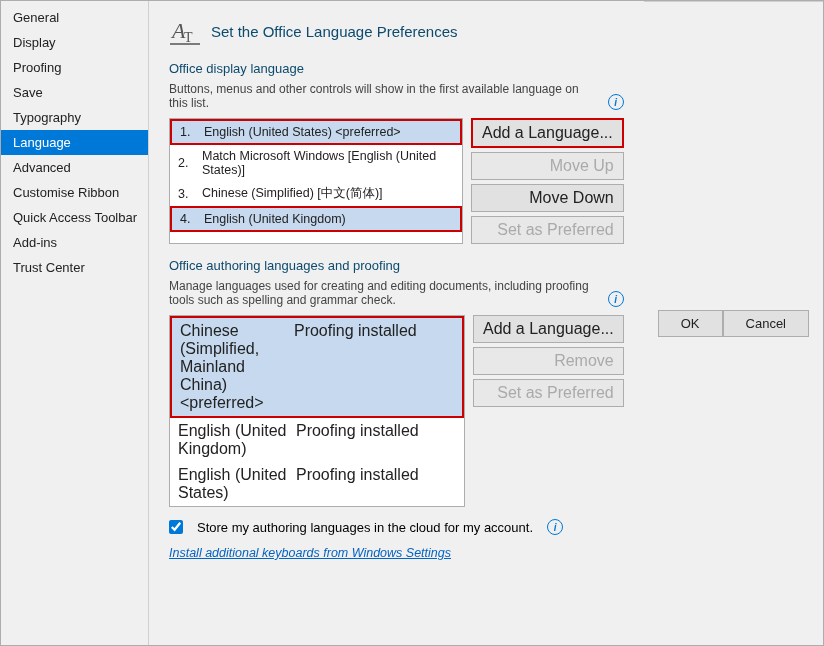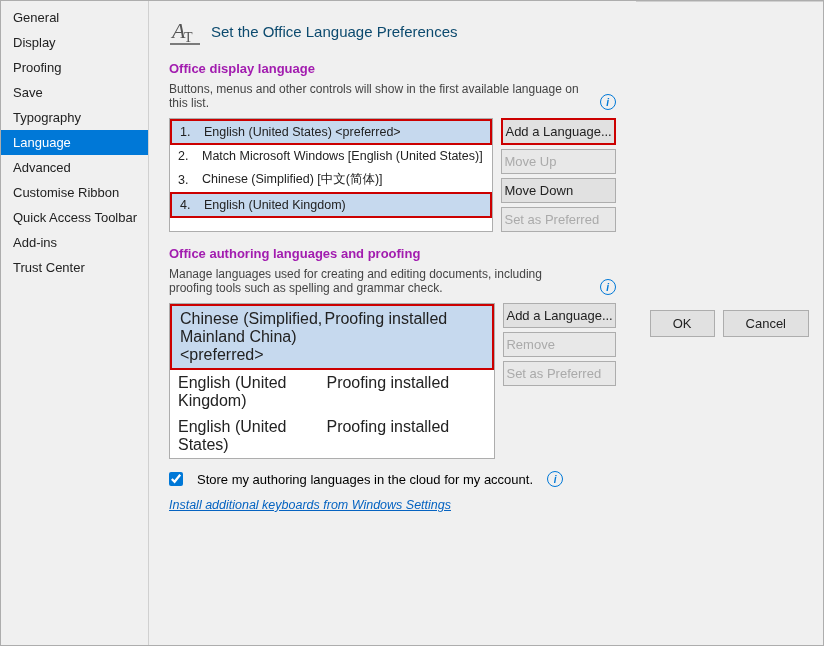--- a/index.html
+++ b/index.html
@@ -61,24 +61,24 @@
       margin-right: 10px;
       display: flex;
       align-items: center;
       justify-content: center;
     }
     .page-title {
       font-size: 15px;
       color: #0c4a6e;
     }
     .section-title {
-      font-weight: 700;
+      font-weight: 400;
       font-size: 13px;
       margin-bottom: 6px;
-      color: #a21caf;
+      color: #0c4a6e;
     }
     .section-desc {
       font-size: 12px;
       color: #444;
       margin-bottom: 8px;
       display: flex;
       align-items: flex-end;
       gap: 12px;
     }
     .info-icon {
@@ -152,27 +152,27 @@
       border: 2px solid #c00;
     }
     .auth-col-lang {
       flex: 1;
     }
     .auth-col-proof {
       width: 160px;
     }
     
     .btn {
-      padding: 4px 2px;
+      padding: 4px 9px;
       min-width: 110px;
-      font-size: 13px;
+      font-size: 16px;
       background: #e1e1e1;
       border: 1px solid #adadad;
       cursor: pointer;
-      text-align: left;
+      text-align: right;
       color: #222;
       white-space: nowrap;
     }
     .btn:disabled, .btn.disabled {
       color: #aaa;
       cursor: default;
       background: #e8e8e8;
     }
     .btn.add-btn {
       border: 2px solid #c00;
@@ -195,21 +195,20 @@
       cursor: pointer;
       font-size: 12.5px;
       font-style: italic;
     }
     
     .dialog-footer {
       display: flex;
       justify-content: flex-end;
       align-items: center;
       padding: 8px 14px;
-      gap: 8px;
       border-top: 1px solid #d0d0d0;
       background: #f0f0f0;
     }
     .footer-btn {
       padding: 5px 22px;
       font-size: 13px;
       background: #e1e1e1;
       border: 1px solid #adadad;
       cursor: pointer;
       color: #222;

